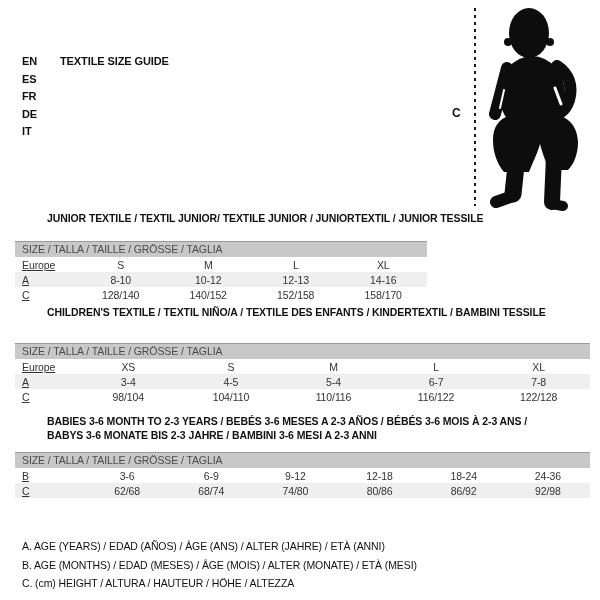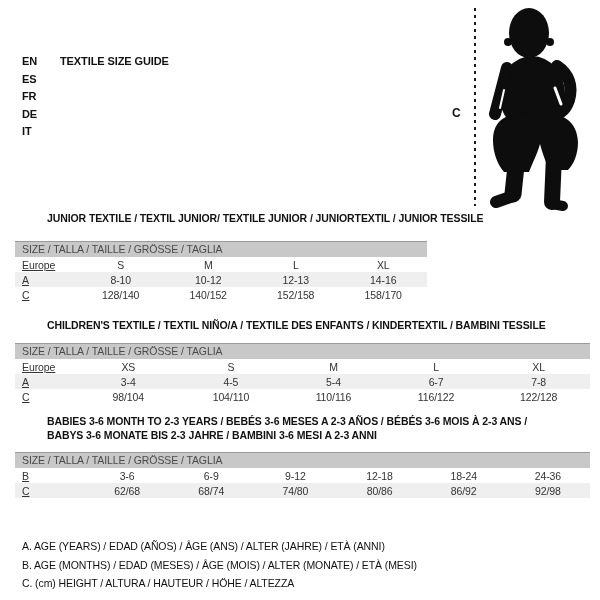--- a/index.html
+++ b/index.html
@@ -14,21 +14,21 @@
   
   .dashed-line{position:absolute;left:474px;top:8px;width:2px;height:198px;
     background:repeating-linear-gradient(to bottom,#1a1a1a 0 3.5px,transparent 3.5px 7px);}
   .height-label{position:absolute;left:452px;top:106px;font-size:12px;font-weight:bold;color:#111;}
   .baby-svg{position:absolute;left:483px;top:4px;}
 
   
   .section-title{position:absolute;left:22px;font-size:10.5px;font-weight:bold;color:#111;
     letter-spacing:-0.1px;line-height:13.5px;white-space:nowrap;margin-left:25px;}
   #title1{top:212px;}
-  #title2{top:319px;text-align:center;}
+  #title2{top:306px;text-align:center;}
   #title3{top:415px;}
 
   
   .size-table{position:absolute;border-collapse:collapse;table-layout:fixed;
     font-size:10.5px;color:#333;letter-spacing:-0.1px;}
   #table1{left:15px;top:241px;width:412px;}
   #table2{left:15px;top:343px;width:575px;}
   #table3{left:15px;top:452px;width:575px;}
   .size-table thead th{background:#c8c8c8;border-top:1px solid #9a9a9a;font-weight:normal;
     text-align:left;padding:1px 8px 2px 7px;color:#4a4a4a;font-size:10.5px;height:12px;}

